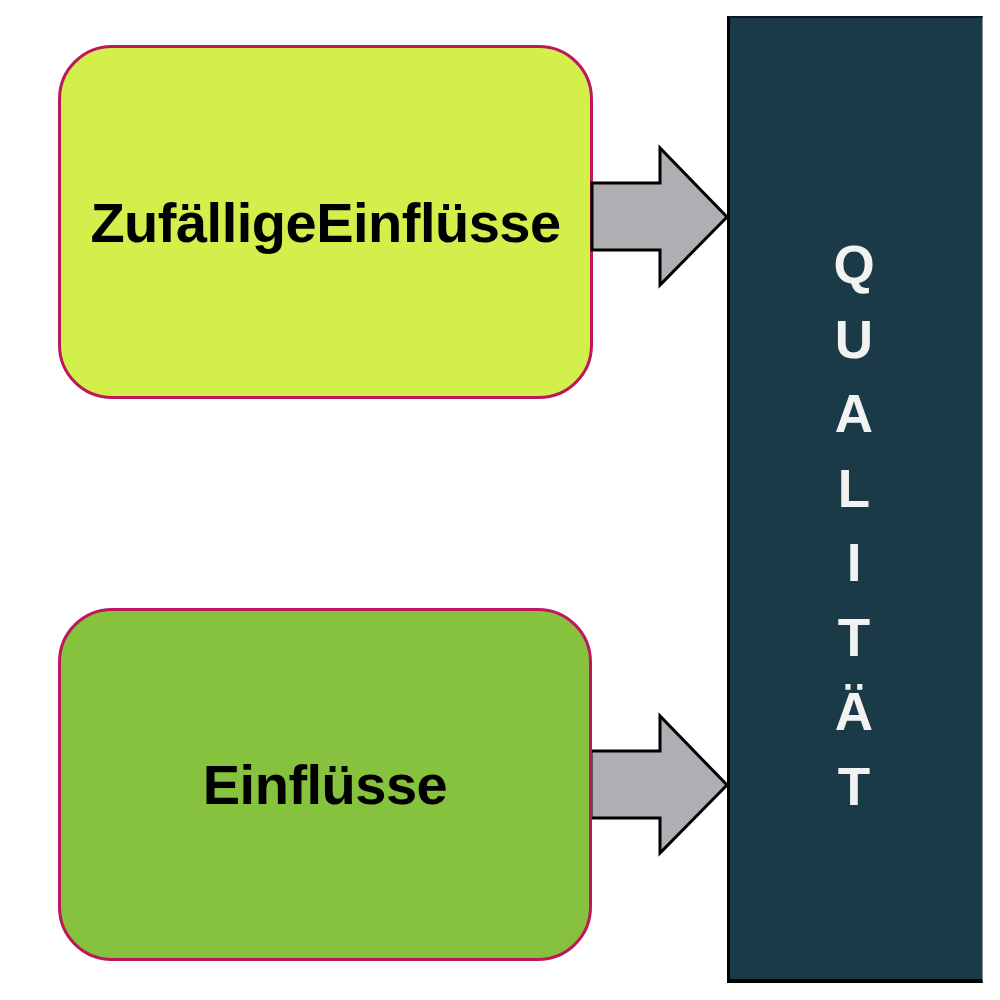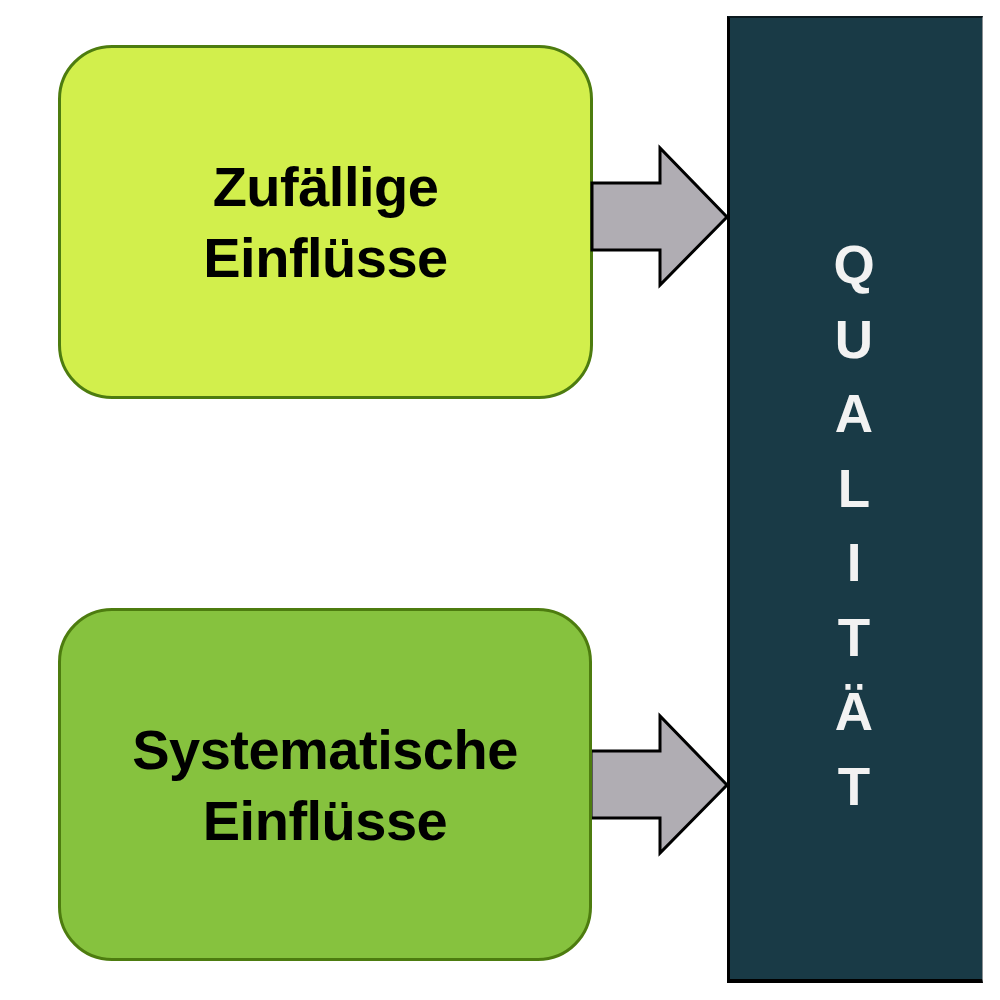--- a/index.html
+++ b/index.html
@@ -12,24 +12,23 @@
   }
   .canvas {
     position: relative;
     width: 1000px;
     height: 1000px;
     background: #ffffff;
   }
   .influence-box {
     position: absolute;
     box-sizing: border-box;
-    border: 3px solid #4d7c0f;
+    border: 3px solid #be185d;
     border-radius: 54px;
     display: flex;
-    flex-direction: column;
     align-items: center;
     justify-content: center;
     font-family: "Liberation Sans", sans-serif;
     font-weight: bold;
     color: #000000;
     text-align: center;
   }
   .influence-box .line {
     display: block;
     font-size: 56px;
@@ -94,21 +93,20 @@
     <span class="line">Zufällige</span>
     <span class="line">Einflüsse</span>
   </div>
 
   <svg class="arrow" style="left:0;top:0;" width="1000" height="1000" viewBox="0 0 1000 1000">
     <polygon points="592,183 660,183 660,148 727,217 660,285 660,250 592,250" fill="#b0adb3" stroke="#000000" stroke-width="3" stroke-linejoin="miter"></polygon>
     <polygon points="591,751 660,751 660,716 727,785 660,853 660,818 591,818" fill="#b0adb3" stroke="#000000" stroke-width="3" stroke-linejoin="miter"></polygon>
   </svg>
 
   <div class="influence-box" id="box-systematic" style="background:#86c23e;">
-    <span class="line">Systematische</span>
     <span class="line">Einflüsse</span>
   </div>
 
   <div class="quality-panel" style="background:#193a46;">
     <div class="quality-letters">
       <span>Q</span>
       <span>U</span>
       <span>A</span>
       <span>L</span>
       <span>I</span>

